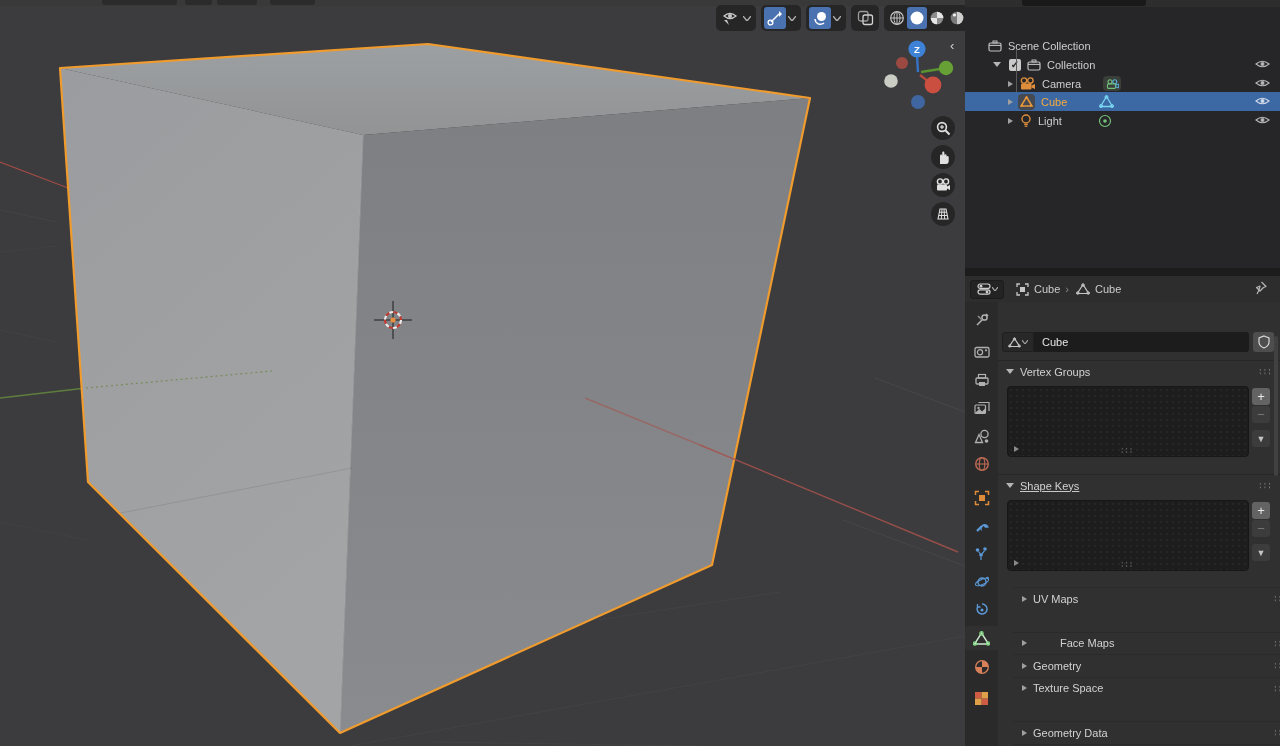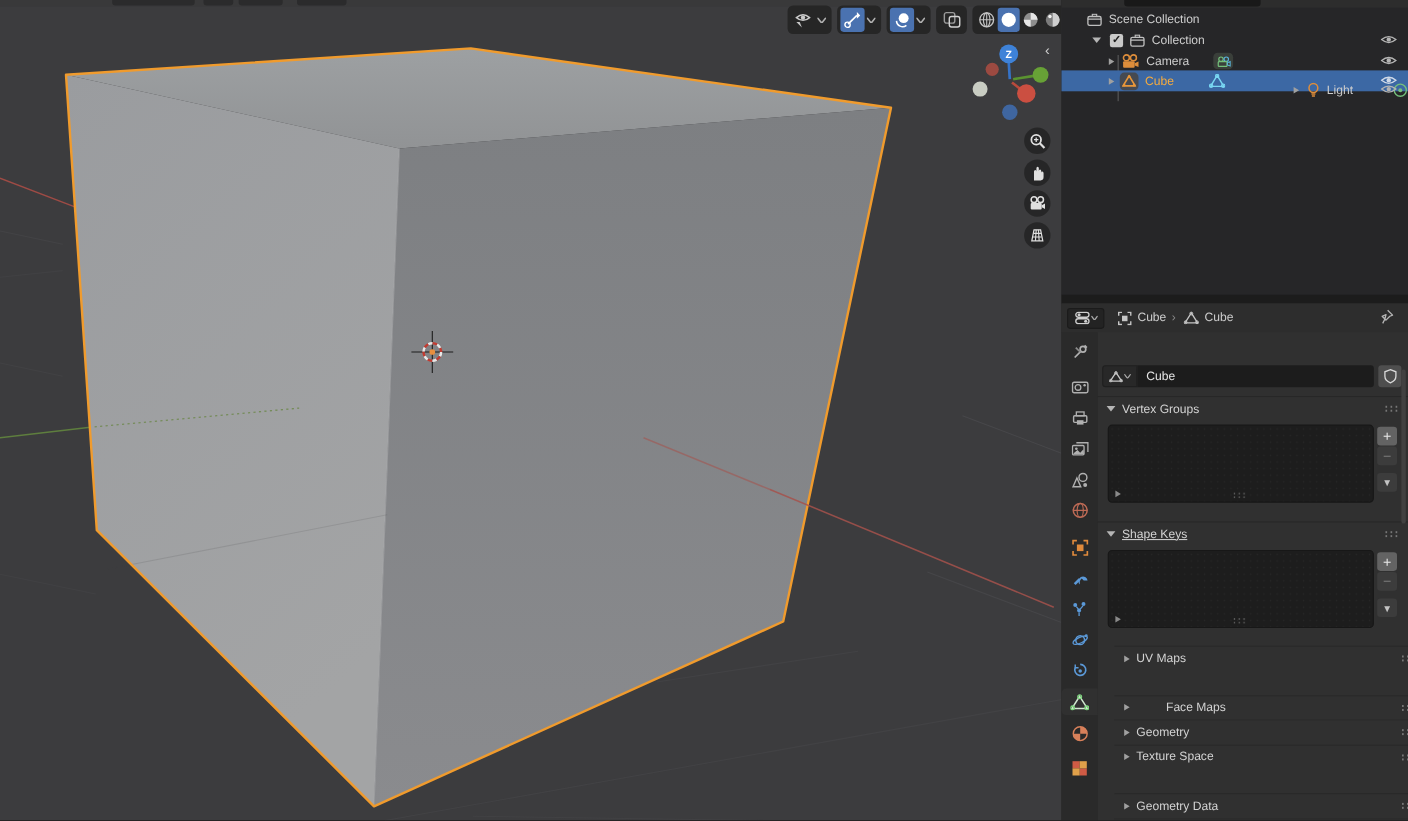--- a/index.html
+++ b/index.html
@@ -27,21 +27,21 @@
   #btn-move   { left:931px; top:145px; }
   #btn-camera { left:931px; top:173px; }
   #btn-persp  { left:931px; top:202px; }
   #vp-collapse { position:absolute; left:950px; top:38px; color:#cfcfcf; font-size:13px; }
   
   #right { position:absolute; left:965px; top:0; width:315px; height:746px; background:#262628; }
   
   #outliner { position:absolute; left:0; top:0; width:315px; height:268px; background:#262628; }
   #outliner-header { position:absolute; left:0; top:0; width:315px; height:7px; background:#2d2d2d; }
   #outliner-search { position:absolute; left:57px; top:0; width:124px; height:6px; background:#191919; border-radius:0 0 3px 3px; }
-  .ol-row { position:absolute; left:0; width:315px; height:19px; display:flex; align-items:center; }
+  .ol-row { position:absolute; left:0; width:315px; height:19px; display:flex; align-items:center;margin-top:28px; }
   .ol-row.selected { background:#3c68a4; }
   .ol-label { color:#cdcdcd; margin-left:6px; white-space:nowrap; }
   .ol-label.active { color:#f5ab3f; }
   .ol-eye { position:absolute; right:10px; top:4px; }
   .tree-line { position:absolute; left:51px; top:50px; width:1px; height:42px; background:#5a5a5a; }
   .tri-right { width:0;height:0;border-top:3.5px solid transparent;border-bottom:3.5px solid transparent;border-left:5px solid #a0a0a0; }
   .tri-down  { width:0;height:0;border-left:4px solid transparent;border-right:4px solid transparent;border-top:5.5px solid #b5b5b5; }
   .checkbox { width:12px; height:12px; background:#c9c9c9; border-radius:2px; color:#1d1d1d; font-size:10px; line-height:12px; text-align:center; font-weight:bold; }
   .dicon-bg { width:18px; height:15px; background:#3a3f3a; border-radius:4px; display:flex; align-items:center; justify-content:center; }
   
@@ -366,21 +366,21 @@
             </svg>
         </span>
         <span class="ol-eye">
           <svg width="15" height="10">
               <path d="M1 5 Q7.5 -0.5 14 5 Q7.5 10.5 1 5 Z" fill="none" stroke="#cfd9e8" stroke-width="1.2"></path>
               <circle cx="7.5" cy="5" r="2" fill="#cfd9e8"></circle>
             </svg>
         </span>
       </div>
 
-      <div class="ol-row" style="top:72px;justify-content:flex-end;">
+      <div class="ol-row" style="top:83px;">
         <span style="margin-left:43px;" class="tri-right"></span>
         <span style="margin-left:7px;">
           <svg width="12" height="14">
               <circle cx="6" cy="5" r="4" fill="none" stroke="#dd8d3b" stroke-width="1.4"></circle>
               <line x1="4.2" y1="10.4" x2="7.8" y2="10.4" stroke="#dd8d3b" stroke-width="1.3"></line>
               <line x1="4.6" y1="12.2" x2="7.4" y2="12.2" stroke="#dd8d3b" stroke-width="1.3"></line>
             </svg>
         </span>
         <span class="ol-label">Light</span>
         <span style="margin-left:36px;">

